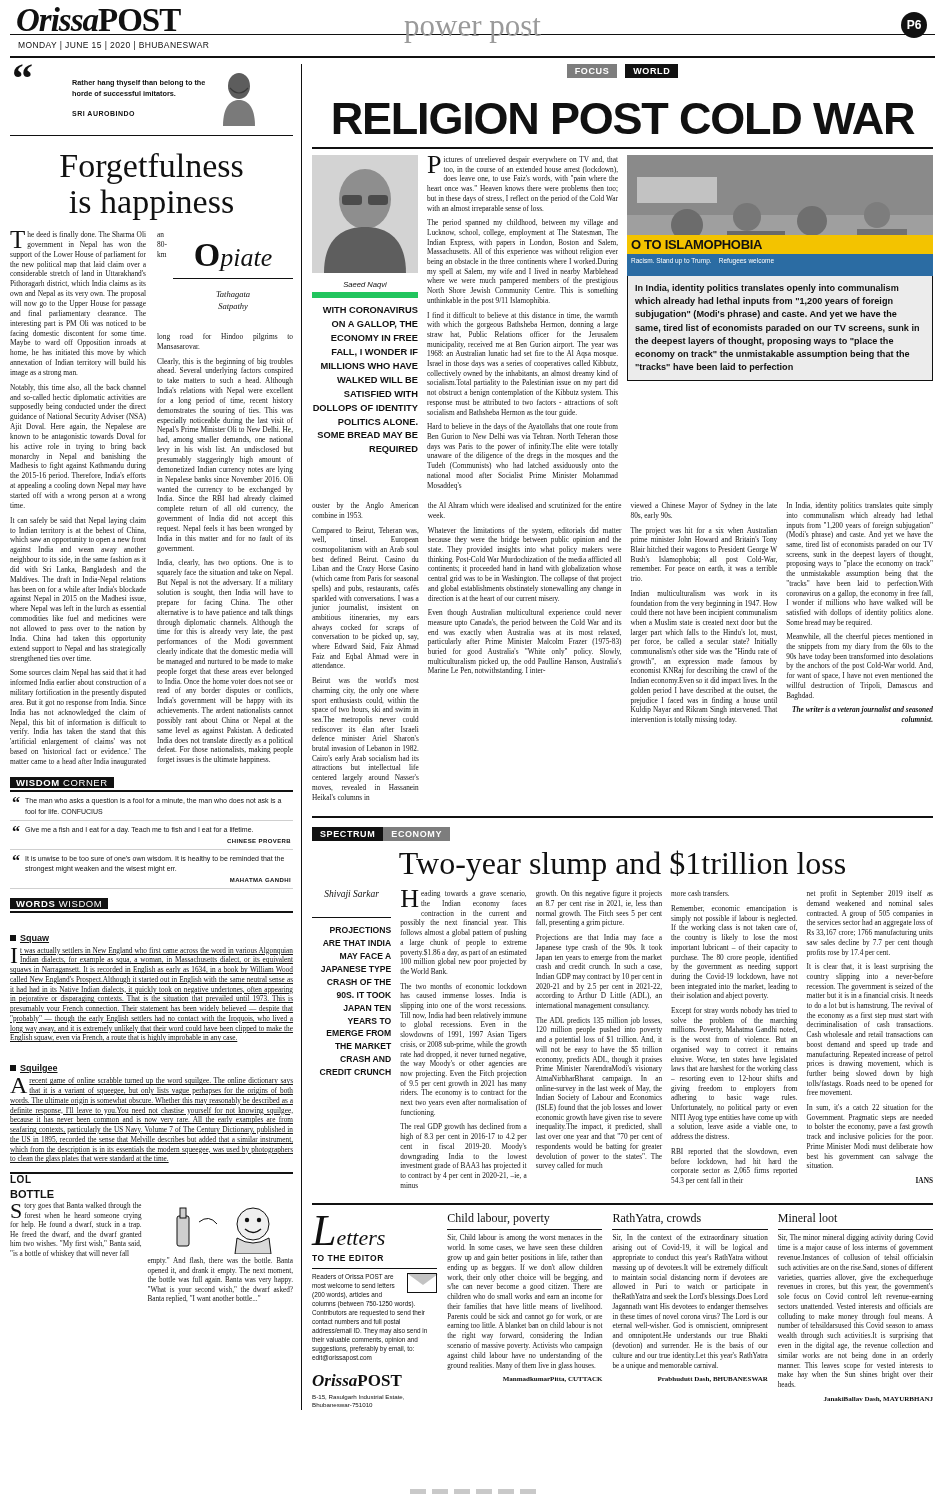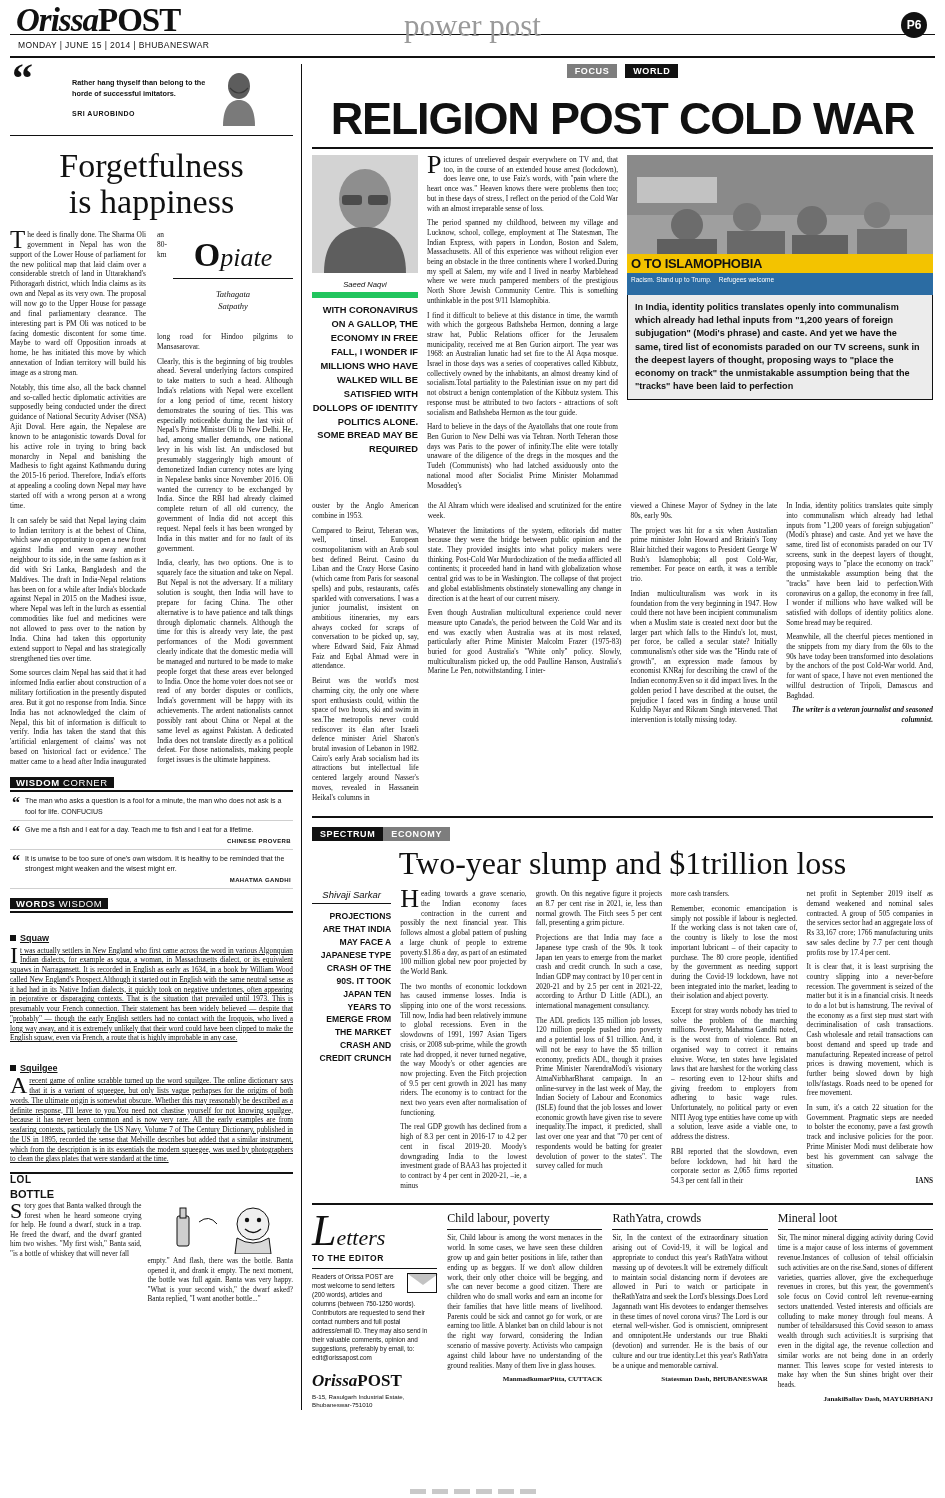--- a/index.html
+++ b/index.html
@@ -83,42 +83,42 @@
 
   .focus-top { display:flex; gap:9px; }
   .fc-1 { width:108px; }
   .fc-2 { width:196px; }
   .fc-3 { width:306px; }
 
   .mugshot { width:106px; height:118px; background:#dcdcdc; position:relative; overflow:hidden; }
   .mug-cap { font-family:"Liberation Sans", sans-serif; font-size:7.6px; font-style:italic; text-align:center; padding-top:3px; border-bottom:6px solid #22c55e; padding-bottom:3px;}
   .pullquote { font-family:"Liberation Sans", sans-serif; font-size:9.3px; font-weight:bold; line-height:1.5; text-align:right; padding-top:6px; }
 
-  .art { width:100%; height:140px; background:#b9b9b9; position:relative; overflow:hidden; }
+  .art { width:100%; height:121px; background:#b9b9b9; position:relative; overflow:hidden; }
   .art-band { position:absolute; left:0; right:0; bottom:22px; background:#f3c300; color:#111; font-family:"Liberation Sans", sans-serif;
       font-weight:bold; font-size:13px; padding:2px 4px; letter-spacing:-.3px;}
   .art-sub { position:absolute; left:0; right:0; bottom:0; height:22px; background:#2b6ca3; color:#fff;
       font-family:"Liberation Sans", sans-serif; font-size:6.5px; padding:3px 4px; line-height:1.25;}
   .boxquote { border:1px solid #111; border-top:none; background:#ececec; padding:6px 7px; font-family:"Liberation Sans", sans-serif;
       font-size:9.1px; line-height:1.45; font-weight:bold; }
 
   .txt { font-size:7.3px; line-height:1.33; text-align:justify; }
   .txt p { margin:0 0 5px 0; }
   .dropcapP::first-letter { float:left; font-size:26px; line-height:20px; padding-right:2px; }
   .three-col { display:flex; gap:9px; margin-top:6px;}
   .three-col .c { width:196px; }
   .italic-sign { font-style:italic; font-weight:bold; font-size:7.3px; text-align:right; line-height:1.35; margin-top:4px;}
 
   
   .spectrum-wrap { margin-top:9px; border-top:2px solid #111; padding-top:5px; }
   .s-head { font-family:"Liberation Serif", serif; font-size:32px; text-align:center; margin:4px 0 7px 0; }
   .eco-cols { display:flex; gap:9px; }
   .eco-c1 { width:104px; }
   .eco-c { width:166px; }
-  .author-italic { font-family:Liberation Sans, sans-serif; font-style:italic; font-size:9.5px; text-align:center; border-bottom:1px solid #111; padding-bottom:3px; }
+  .author-italic { font-family:Liberation Serif, serif; font-style:italic; font-size:9.5px; text-align:center; border-bottom:1px solid #111; padding-bottom:18px; }
   .eco-pull { font-family:"Liberation Sans", sans-serif; font-size:8.6px; font-weight:bold; line-height:1.5; text-align:right; padding-top:6px;}
   .dropcapH::first-letter { float:left; font-size:26px; line-height:20px; padding-right:2px; }
 
   
   .letters-wrap { margin-top:8px; border-top:2px solid #111; padding-top:6px; display:flex; gap:10px; }
   .letters-left { width:150px; }
   .letters-L { font-family:"Liberation Serif", serif; font-size:44px; font-style:italic; line-height:.9; }
   .letters-title { font-family:"Liberation Sans", sans-serif; font-size:8.5px; font-weight:bold; letter-spacing:.5px; margin-top:2px; }
   .letters-note { font-family:"Liberation Sans", sans-serif; font-size:6.4px; line-height:1.4; margin-top:5px; border-top:1px solid #111; padding-top:4px; }
   .env { float:right; width:30px; height:20px; border:1px solid #111; margin:0 0 2px 3px; position:relative; }
@@ -138,21 +138,21 @@
 </head>
 <body>
 
 <div class="page">
 
   <div class="masthead">
     <div class="logo">
       <span class="ori">Orissa</span><span class="post">POST</span>
     </div>
     <div class="mast-rule"></div>
-    <div class="dateline">MONDAY | JUNE 15 | 2014 | BHUBANESWAR</div>
+    <div class="dateline">MONDAY | JUNE 15 | 2020 | BHUBANESWAR</div>
     <div class="powerpost">power post</div>
     <div class="pagebadge">P6</div>
   </div>
 
   <div class="cols">
 
     <div class="left-col">
 
       <div class="quotebox">
         <div class="bigquote">“</div>
@@ -406,21 +406,21 @@
         </div>
 
         <div class="letter-col">
           <div class="letter-h">Child labour, poverty</div>
           <div class="letter-b">Sir, Child labour is among the worst menaces in the world. In some cases, we have seen these children grow up and gain better positions in life, rather than ending up as beggars. If we don't allow children work, their only other choice will be begging, and s/he can never become a good citizen. There are children who do small works and earn an income for their families that have little means of livelihood. Parents could be sick and cannot go for work, or are earning too little. A blanket ban on child labour is not the right way forward, considering the Indian scenario of massive poverty. Activists who campaign against child labour have no understanding of the ground realities. Many of them live in glass houses.</div>
           <div class="letter-sign">ManmadkumarPitta, CUTTACK</div>
         </div>
         <div class="letter-col">
           <div class="letter-h">RathYatra, crowds</div>
           <div class="letter-b">Sir, In the context of the extraordinary situation arising out of Covid-19, it will be logical and appropriate to conduct this year's RathYatra without massing up of devotees.It will be extremely difficult to maintain social distancing norm if devotees are allowed in Puri to watch or participate in theRathYatra and seek the Lord's blessings.Does Lord Jagannath want His devotees to endanger themselves in these times of novel corona virus? The Lord is our eternal well-wisher. God is omniscient, omnipresent and omnipotent.He understands our true Bhakti (devotion) and surrender. He is the basis of our culture and our true identity.Let this year's RathYatra be a unique and memorable carnival.</div>
-          <div class="letter-sign">Statesman Dash, BHUBANESWAR</div>
+          <div class="letter-sign">Prabhudutt Dash, BHUBANESWAR</div>
         </div>
         <div class="letter-col">
           <div class="letter-h">Mineral loot</div>
           <div class="letter-b">Sir, The minor mineral digging activity during Covid time is a major cause of loss interms of government revenue.Instances of collusion of tehsil officialsin such activities are on the rise.Sand, stones of different varieties, quarries allover, give the exchequerhuge revenues in crores, but this year, the government's sole focus on Covid control left revenue-earning sectors unattended. Vested interests and officials are colluding to make money through foul means. A number of tehsildarsused this Covid season to amass wealth through such activities.It is surprising that even in the digital age, the revenue collection and similar works are not being done in an orderly manner. This leaves scope for vested interests to make hay when the Sun shines bright over their heads.</div>
           <div class="letter-sign">JanakiBallav Dash, MAYURBHANJ</div>
         </div>
       </div>
 
     </div>
   </div>

